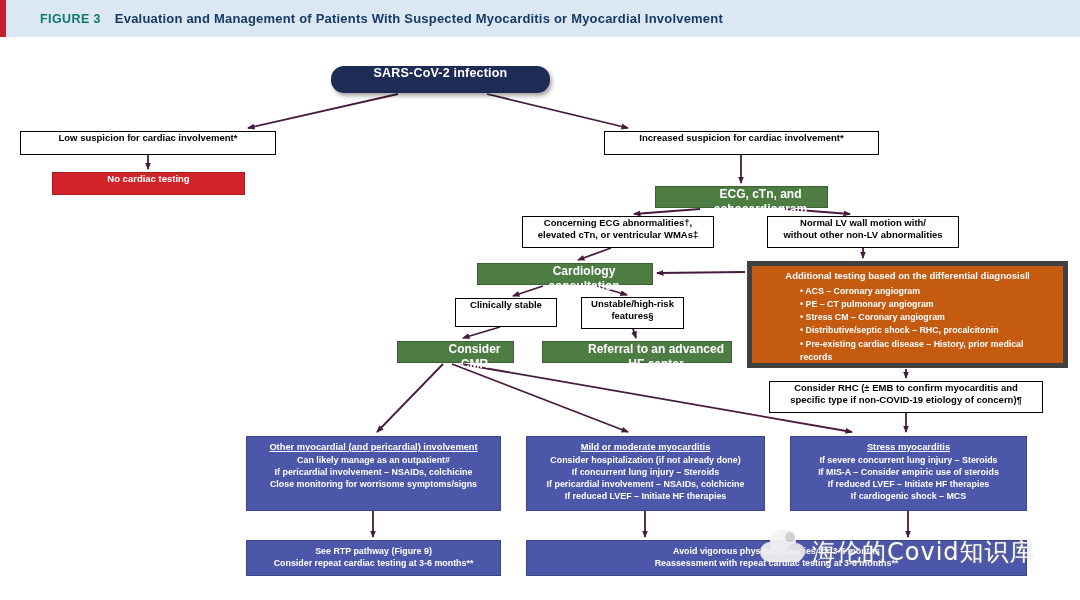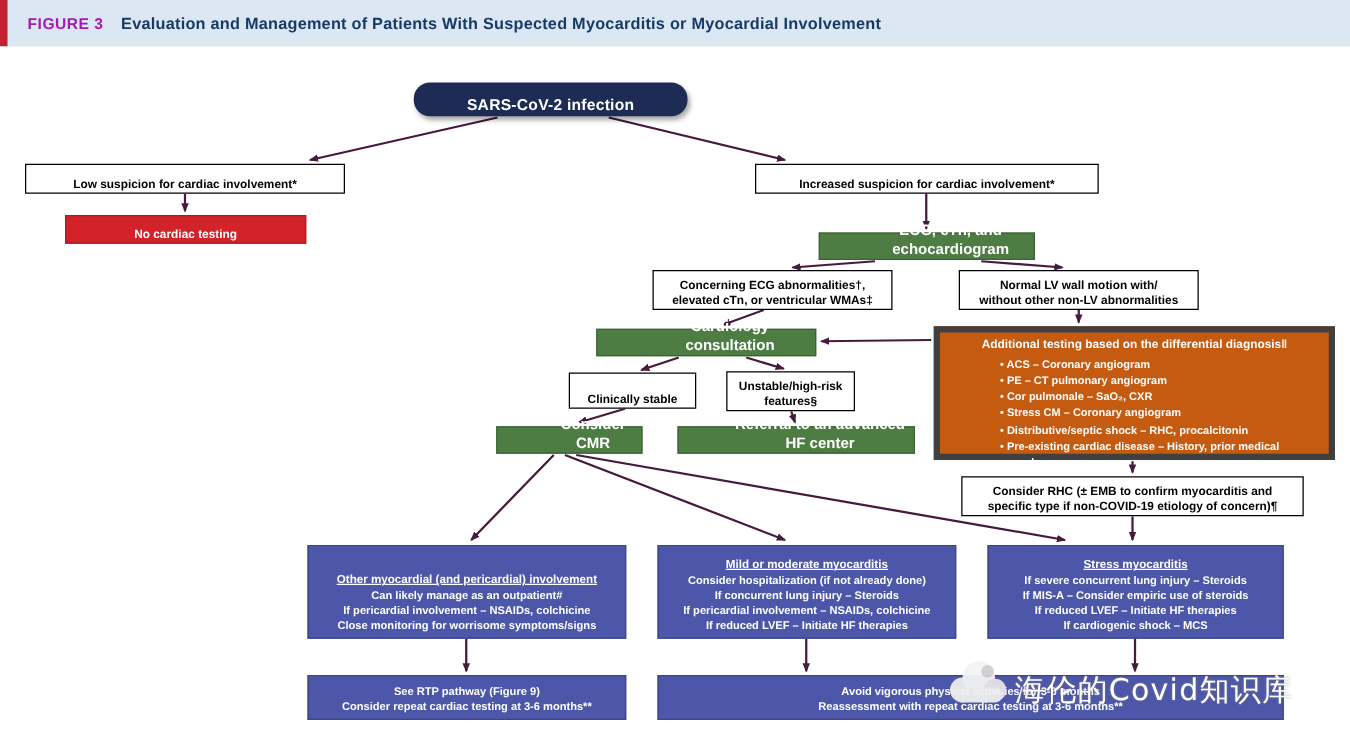--- a/index.html
+++ b/index.html
@@ -4,29 +4,29 @@
 <style>
   * { margin:0; padding:0; box-sizing:border-box; }
   html,body { width:1080px; height:600px; }
   body { font-family:"Liberation Sans", sans-serif; background:#fff; }
   .canvas { position:relative; width:1080px; height:600px; background:#fff; overflow:hidden; }
 
   
   .hdr { position:absolute; left:0; top:0; width:1080px; height:37px;
          background:#dbe7f2; display:flex; align-items:center; z-index:3; }
   .hdr-accent { position:absolute; left:0; top:0; width:6px; height:37px; background:#c32031; }
-  .fig-label { margin-left:22px; color:#a21caf; font-weight:bold; font-size:12.5px; letter-spacing:.4px; }
+  .fig-label { margin-left:40px; color:#0f766e; font-weight:bold; font-size:12.5px; letter-spacing:.4px; }
   .fig-title { margin-left:14px; color:#173a66; font-weight:bold; font-size:13px; letter-spacing:.2px; }
 
   
   .arrows { position:absolute; left:0; top:0; z-index:1; }
 
   
   .node { position:absolute; z-index:2; display:flex; flex-direction:column;
-          align-items:center; justify-content:flex-end; text-align:center;
+          align-items:center; justify-content:flex-start; text-align:center;
           font-weight:bold; line-height:1.25; }
   .white  { background:#fff; border:1px solid #000; color:#000; font-size:9.5px; }
   .green  { background:#4e7d44; border:1px solid #3c6234; color:#fff; font-size:12px;padding-left:38px; }
   .red    { background:#d2232a; border:1px solid #a71b21; color:#fff; font-size:9.5px; }
   .navy   { background:#1d2b55; color:#fff; font-size:12.5px; border-radius:13px;
             box-shadow:2px 3px 4px rgba(0,0,0,.35); letter-spacing:.2px; }
   .orange { background:#c55a11; border:5px solid #404040; color:#fff; align-items:stretch;
             justify-content:flex-start; padding:4px 8px 4px 8px; }
   .orange-title { text-align:center; font-size:9.5px; margin-bottom:3px; }
   .orange-list { list-style:none; text-align:left; font-size:8.8px; font-weight:bold; }
@@ -134,21 +134,20 @@
 
   <div class="node green" style="left:542px;top:341px;width:190px;height:22px;">
     <span>Referral to an advanced HF center</span>
   </div>
 
   <div class="node orange" style="left:747px;top:261px;width:321px;height:107px;">
     <div class="orange-title">Additional testing based on the differential diagnosis‖</div>
     <ul class="orange-list">
       <li>ACS – Coronary angiogram</li>
       <li>PE – CT pulmonary angiogram</li>
-      <li>Cor pulmonale – SaO₂, CXR</li>
       <li>Stress CM – Coronary angiogram</li>
       <li>Distributive/septic shock – RHC, procalcitonin</li>
       <li>Pre-existing cardiac disease – History, prior medical records</li>
     </ul>
   </div>
 
   <div class="node white" style="left:769px;top:381px;width:274px;height:32px;">
     <span>Consider RHC (± EMB to confirm myocarditis and</span>
     <span>specific type if non-COVID-19 etiology of concern)¶</span>
   </div>

